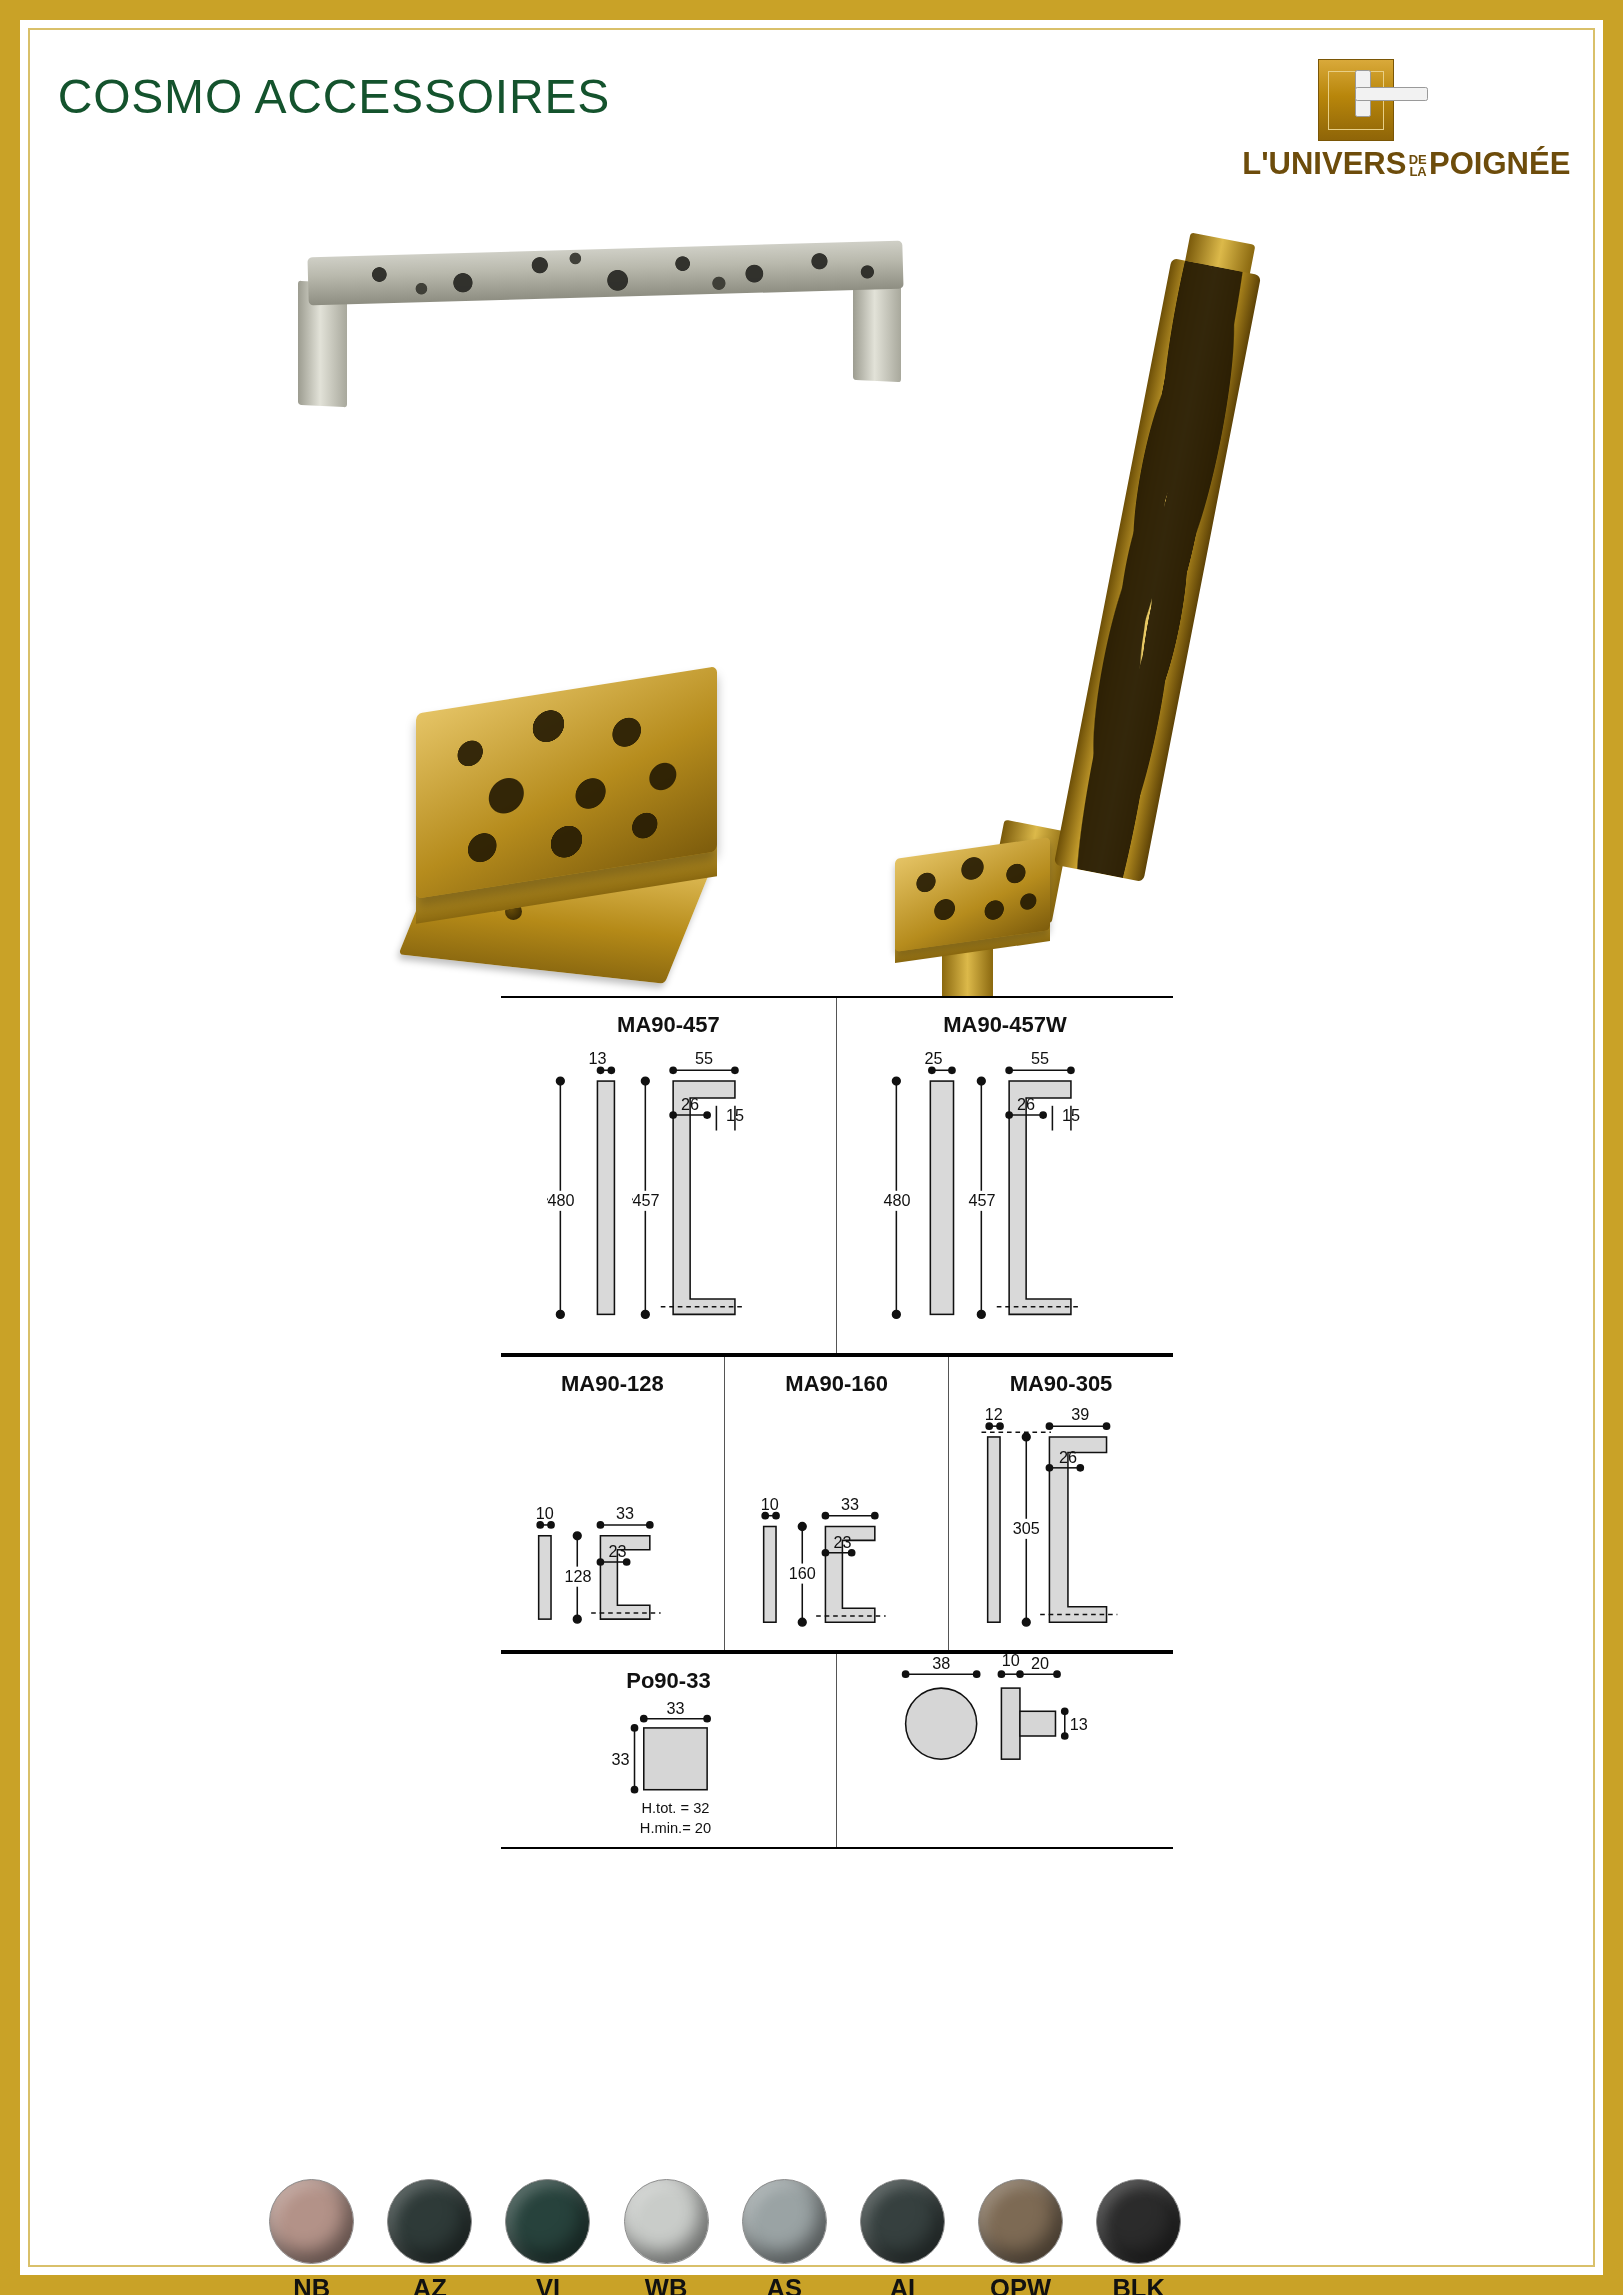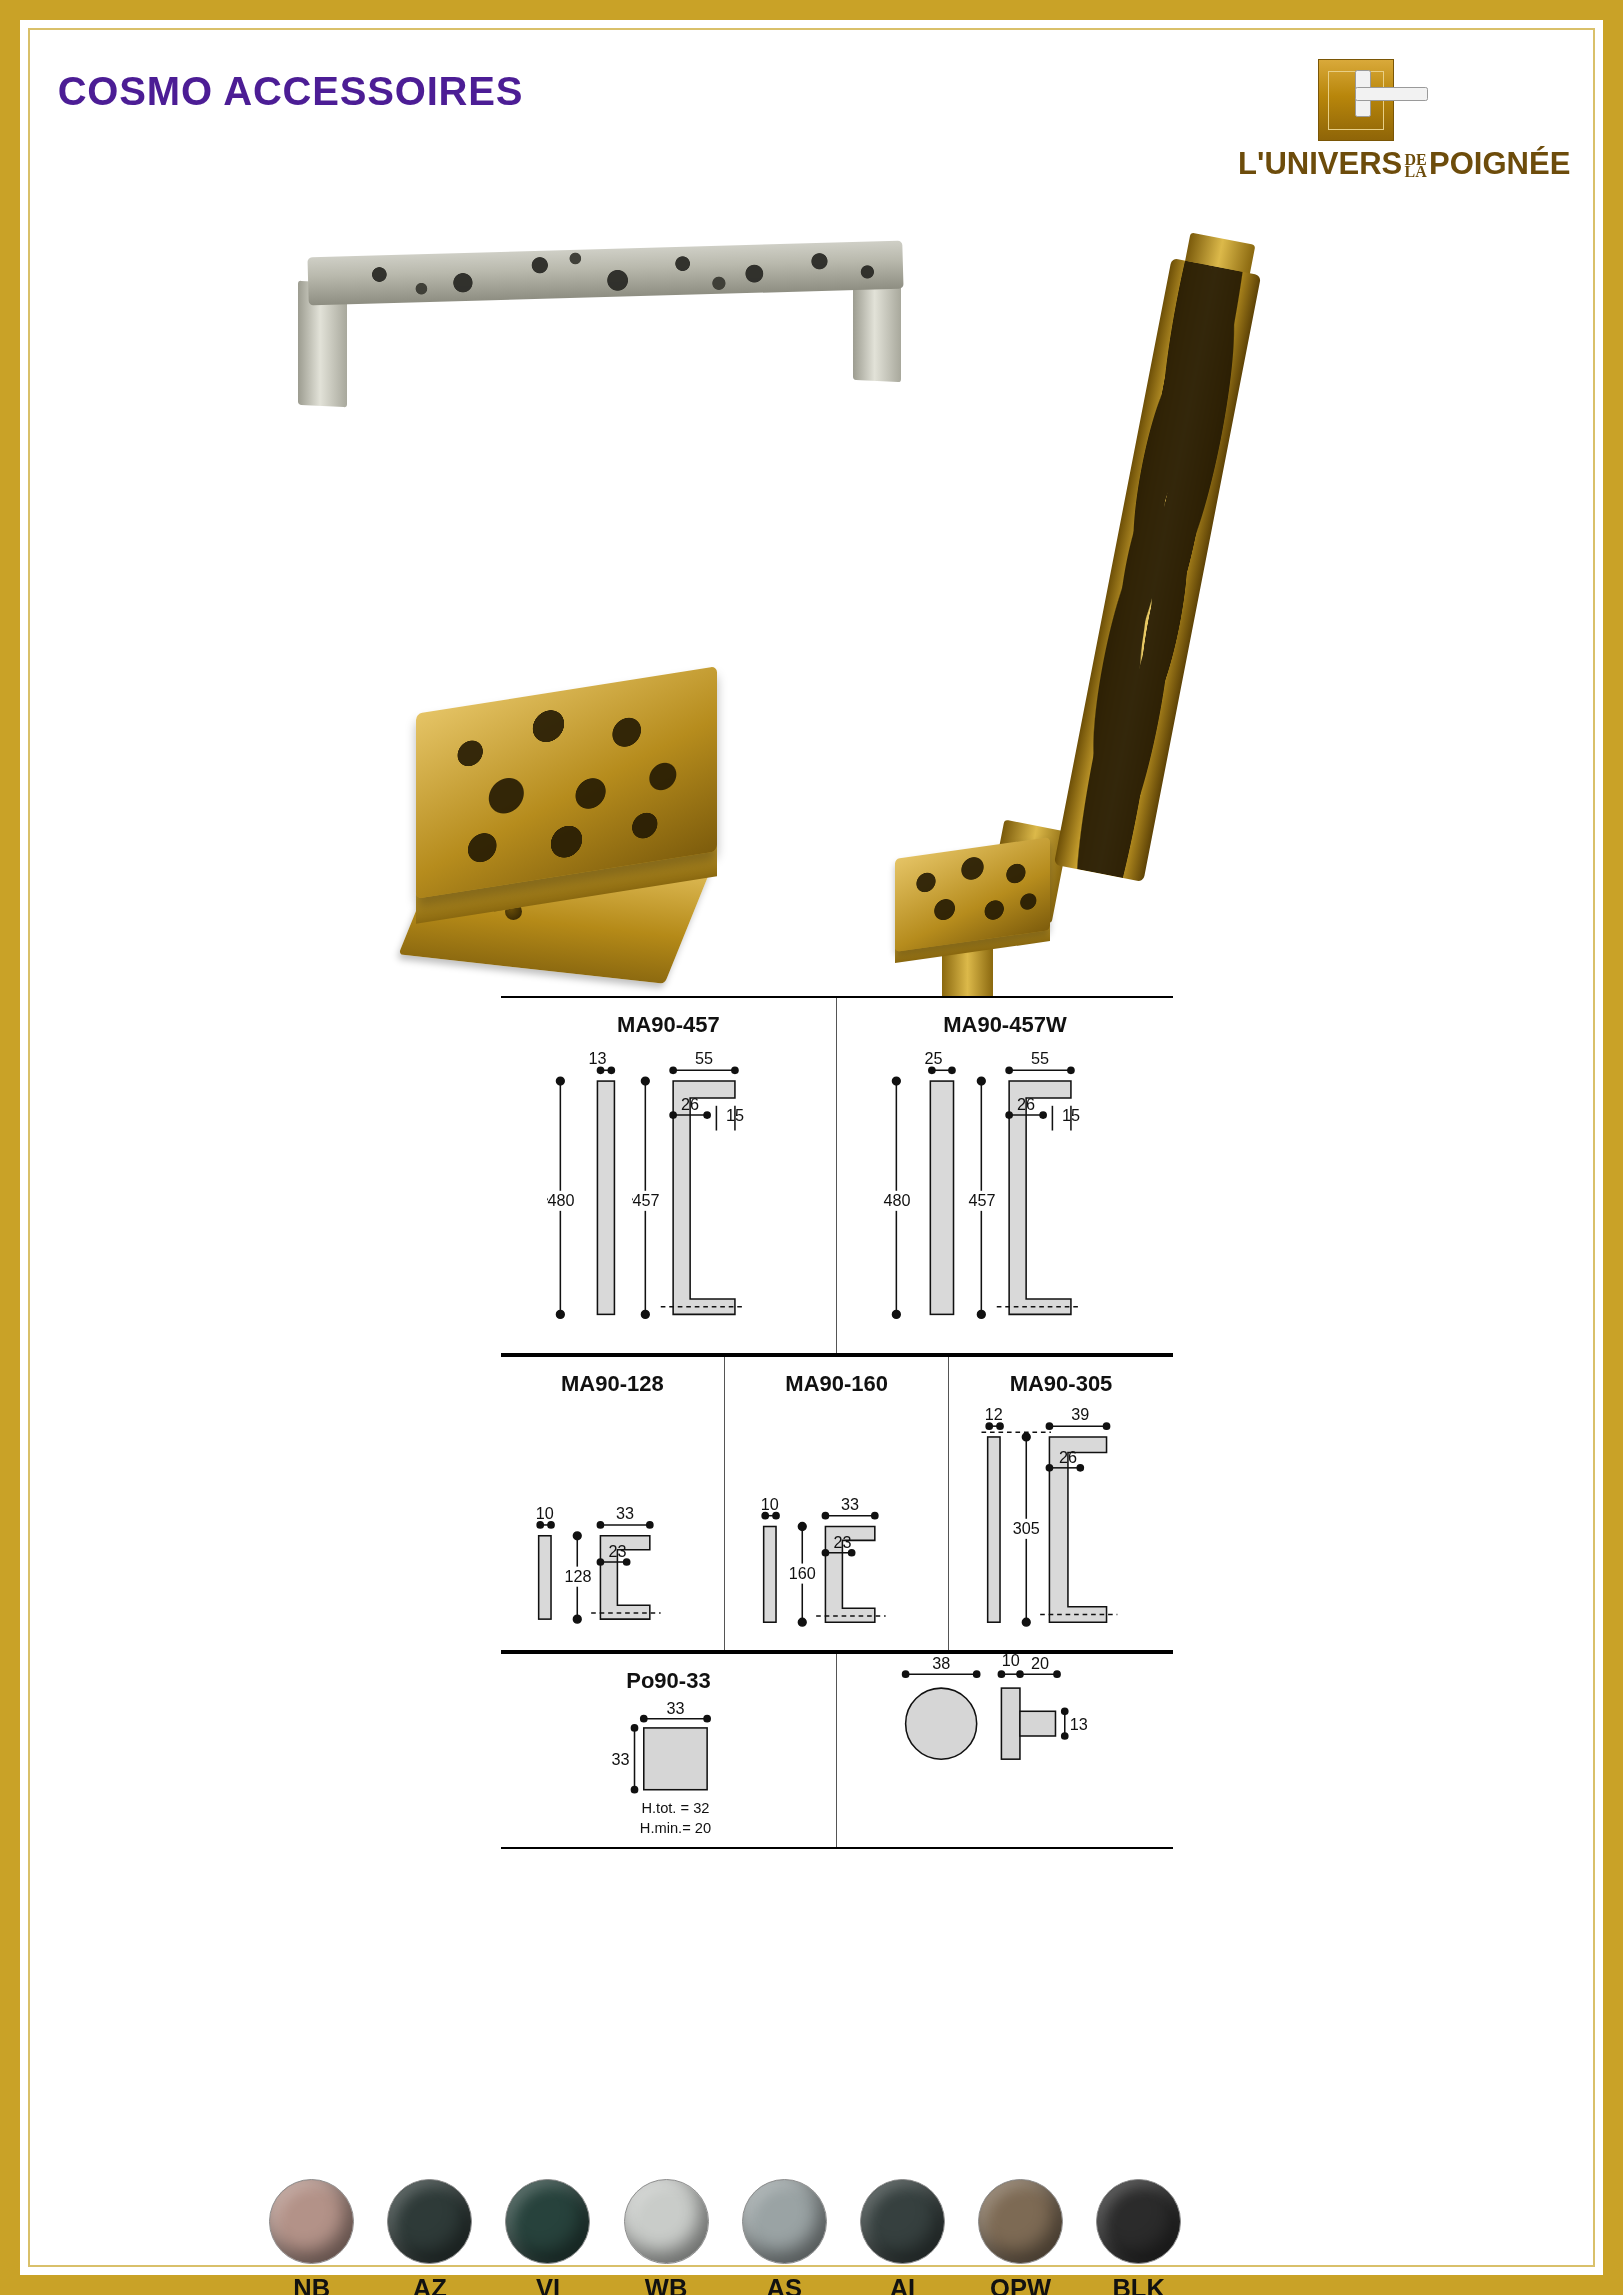--- a/index.html
+++ b/index.html
@@ -22,21 +22,21 @@
     border:2.3px solid #d9c06a;
     background:#fff;
   }
 
   
   .header{
     position:absolute;left:0;top:0;width:100%;height:193px;
   }
   .doc-title{
     position:absolute;left:28px;top:39px;
-    font-size:40px;font-weight:bold;letter-spacing:0.8px;color:#4c1d95;
+    font-size:48px;font-weight:normal;letter-spacing:0.8px;color:#14532d;
   }
   .brand{
     position:absolute;right:23px;top:23px;width:402px;height:139px;
   }
   .brand-logo{
     position:absolute;left:139px;top:0;width:124px;height:93px;
   }
   .brand-logo .plate{
     position:absolute;left:10.8px;top:6.2px;width:74px;height:80px;
     background:linear-gradient(180deg,#d9a93a 0%,#b8860b 45%,#8f6508 100%);
@@ -53,24 +53,23 @@
   .brand-logo .lever-stem{
     position:absolute;left:48px;top:17px;width:14px;height:45px;
     background:#f2f2f2;border:1.5px solid #9a9a9a;border-radius:2.3px;
   }
   .brand-text{
     position:absolute;left:0;top:93px;width:402px;
     text-align:right;white-space:nowrap;
     font-size:31px;font-weight:bold;color:#6d4c0b;
   }
   .brand-text .small{
-    font-size:16px;line-height:11.6px;display:inline-block;
-    vertical-align:middle;text-align:center;font-weight:bold;
+    font-size:13px;line-height:11.6px;display:inline-block;
+    vertical-align:middle;text-align:right;font-weight:bold;
     padding:0 2.3px;
-    font-family:Liberation Serif, serif;
   }
 
   
   .photos{
     position:absolute;left:0;top:185px;width:1623px;height:765px;
   }
   
   .h-long{
     position:absolute;left:247px;top:19.3px;width:649px;height:201px;
   }

